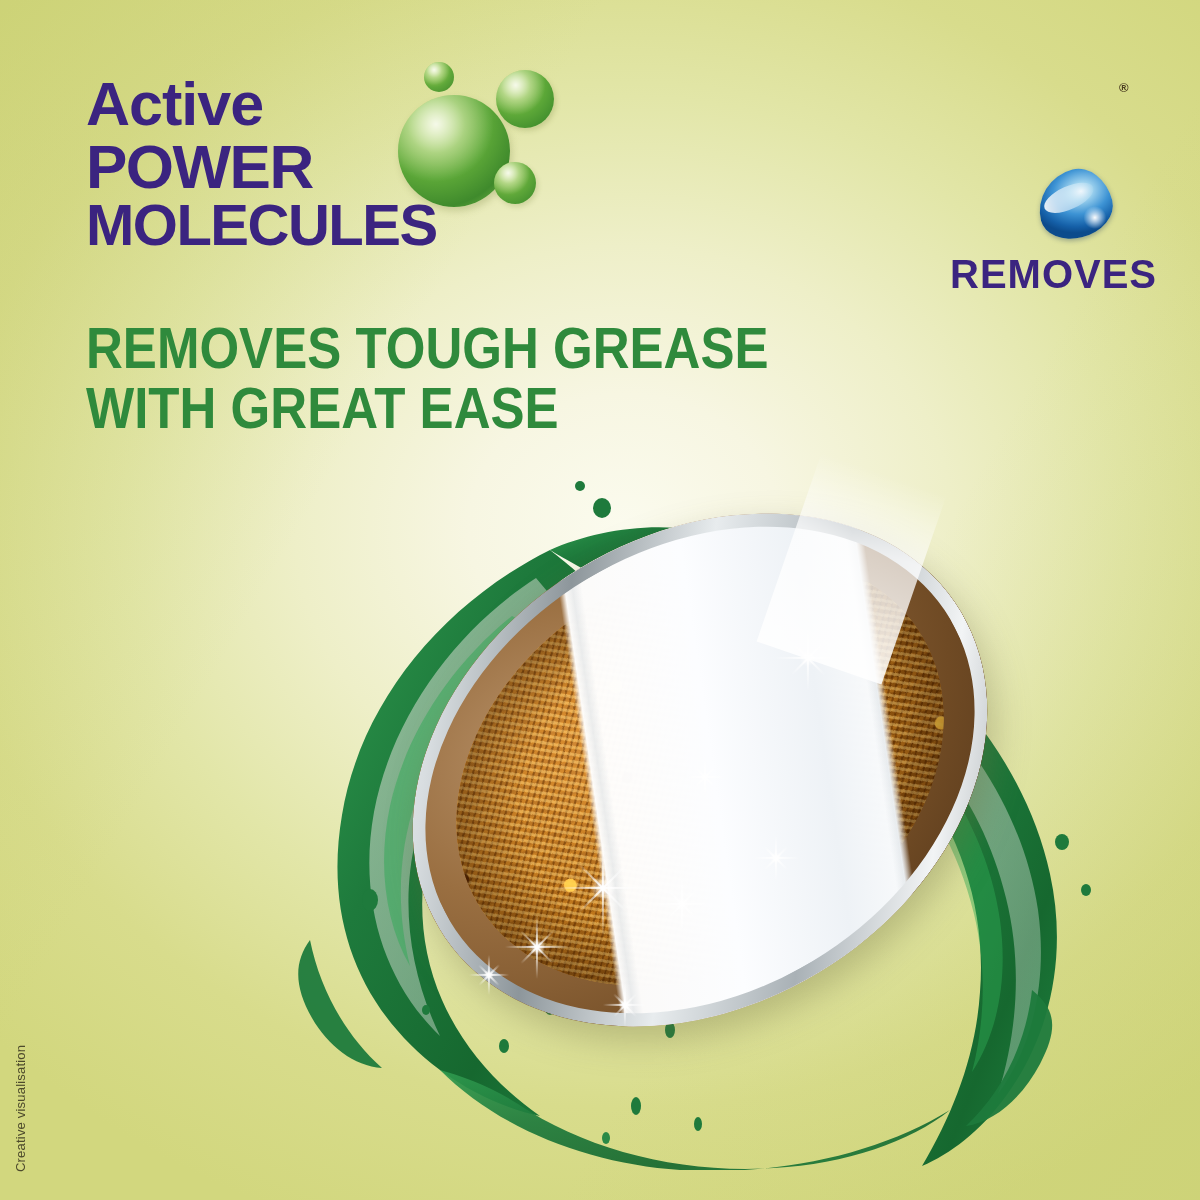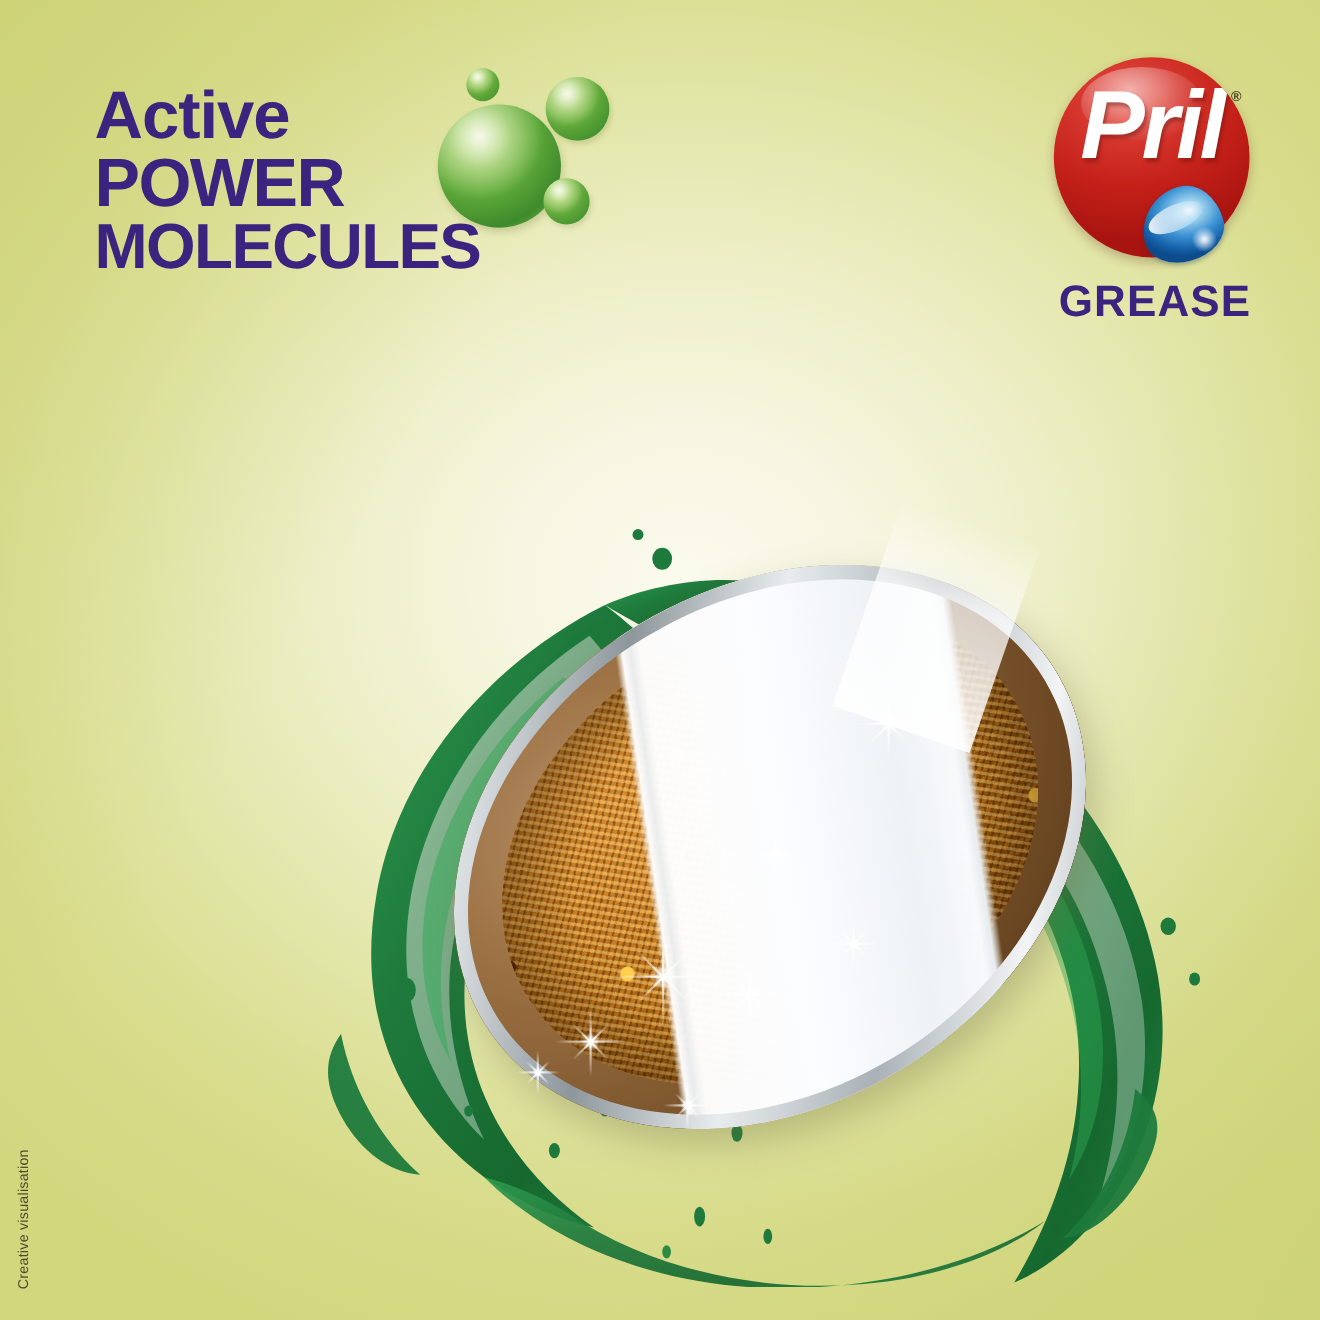--- a/index.html
+++ b/index.html
@@ -493,29 +493,29 @@
   <div class="bubble b-right"></div>
   <div class="bubble b-main"></div>
   <div class="bubble b-lower"></div>
 
   <div class="headline">
     <div class="hl-active">Active</div>
     <div class="hl-power">POWER</div>
     <div class="hl-molecules">MOLECULES</div>
   </div>
 
+  <div class="subline">
+    <div class="sub-l1">REMOVES TOUGH GREASE</div>
+    <div class="sub-l2">WITH GREAT EASE</div>
+  </div>
 
   <div class="logo-wrap">
-    <div class="logo-circle">
-      <div class="logo-gloss"></div>
-      <div class="logo-text">Pril</div>
-    </div>
     <div class="logo-drop">
       <div class="logo-drop-hl"></div>
       <div class="logo-drop-spark"></div>
     </div>
     <div class="logo-reg">®</div>
-    <div class="logo-perfect">GREASE</div>
+    <div class="logo-perfect">REMOVES</div>
   </div>
 
   <div class="disclaimer">Creative visualisation</div>
 
 </div>
 
 </body></html>

